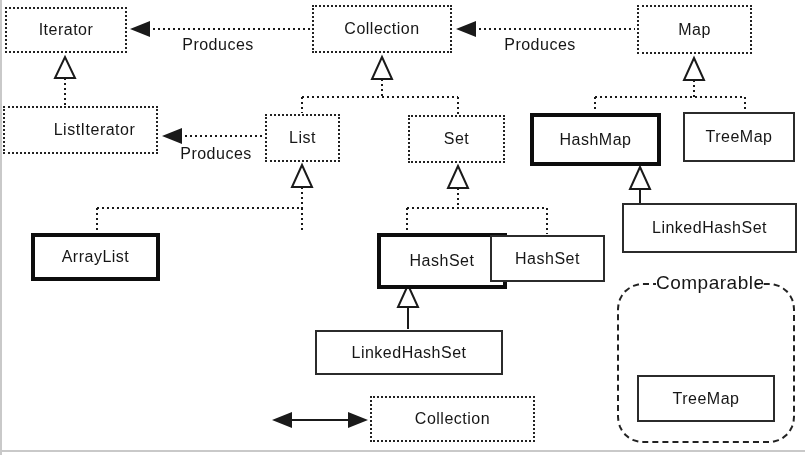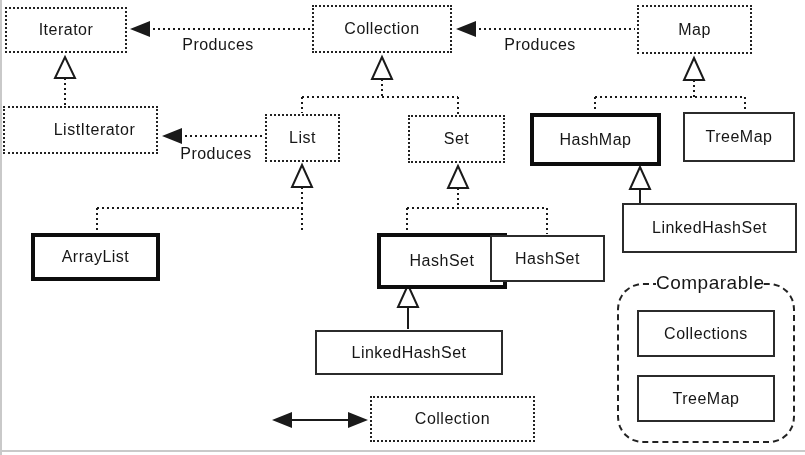--- a/index.html
+++ b/index.html
@@ -131,19 +131,18 @@
   <div class="node thin" style="left:315px;top:330px;width:188px;height:45px;">LinkedHashSet</div>
 
   <div class="node dashed" style="left:370px;top:396px;width:165px;height:46px;">Collection</div>
 
   <div class="edge-label" style="left:173px;top:36px;width:90px;">Produces</div>
   <div class="edge-label" style="left:494px;top:36px;width:92px;">Produces</div>
   <div class="edge-label" style="left:171px;top:145px;width:90px;">Produces</div>
 
   <div id="utilities-group"></div>
   <div id="utilities-label">Comparable</div>
-  <div class="node thin" style="left:637px;top:310px;width:138px;height:47px;">Collections</div>
   <div class="node thin" style="left:637px;top:375px;width:138px;height:47px;">TreeMap</div>
 
   <div class="trim" style="left:0;top:0;width:2px;height:455px;"></div>
   <div class="trim" style="left:0;top:450px;width:805px;height:2px;"></div>
 
 </div>
 
 </body></html>

